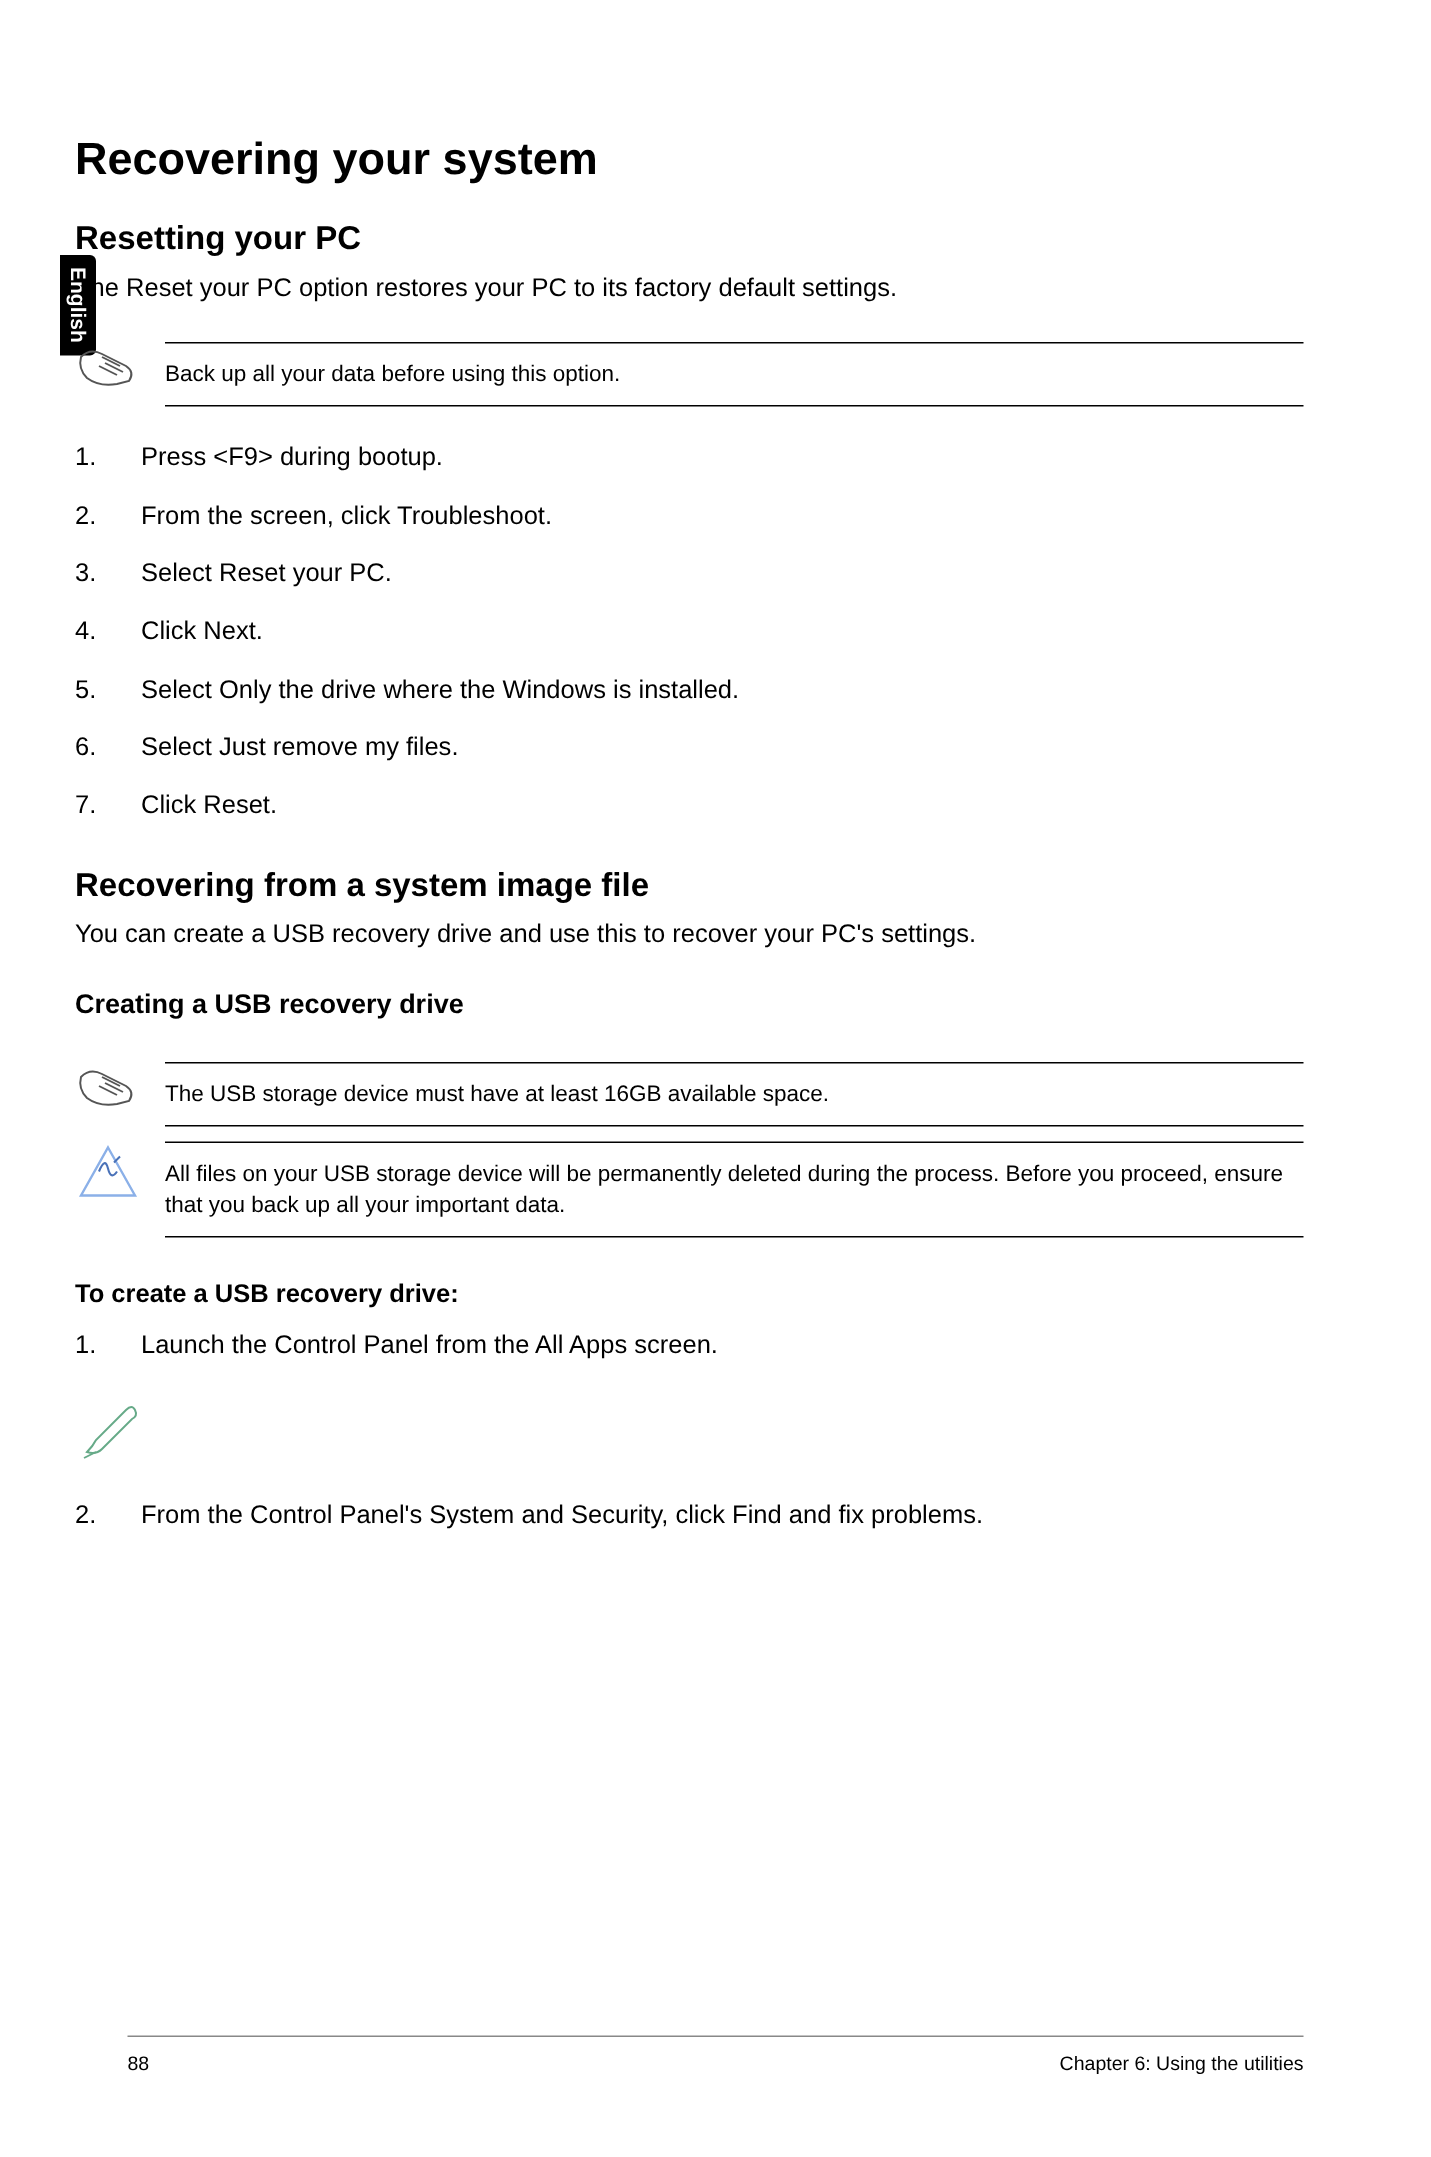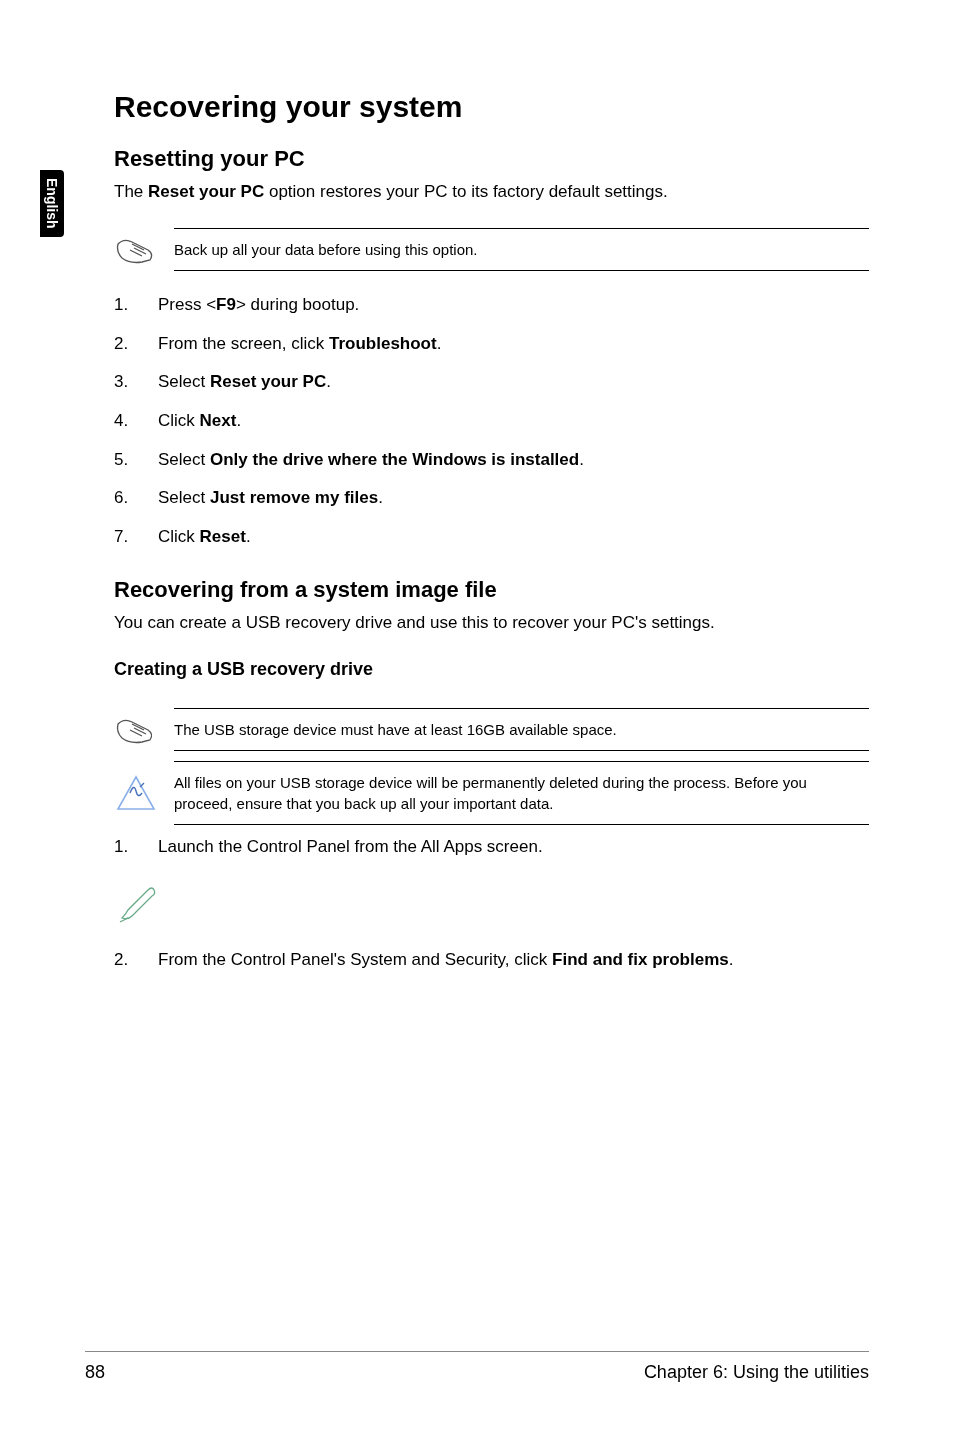--- a/index.html
+++ b/index.html
@@ -5,21 +5,21 @@
     * { margin: 0; padding: 0; box-sizing: border-box; }
     body {
       width: 954px;
       height: 1438px;
       background: #fff;
       font-family: Arial, Helvetica, sans-serif;
       color: #000;
       position: relative;
     }
     .page {
-      padding: 90px 85px 50px 114px;
+      padding: 90px 85px 50px 50px;
       position: relative;
       height: 100%;
     }
     .side-tab {
       position: absolute;
       left: 40px;
       top: 170px;
       background: #000;
       color: #fff;
       writing-mode: vertical-rl;
@@ -41,21 +41,21 @@
     }
     .h2-sub {
       margin-top: 28px;
     }
     p.intro {
       font-size: 17px;
       margin-bottom: 26px;
     }
     .callout {
       display: flex;
-      align-items: center;
+      align-items: flex-start;
       margin: 18px 0 22px 0;
     }
     .callout .icon {
       width: 60px;
       flex-shrink: 0;
       display: flex;
       align-items: center;
       justify-content: flex-start;
     }
     .callout .text {
@@ -92,32 +92,32 @@
       margin-bottom: 14px;
       line-height: 1.45;
     }
     ol li .num {
       width: 44px;
       flex-shrink: 0;
     }
     ol li .content {
       flex: 1;
     }
-    b { font-weight: bold; }
+    b { font-weight: normal; }
     sup { font-size: 10px; vertical-align: super; }
     .footer {
       position: absolute;
       bottom: 55px;
       left: 85px;
       right: 85px;
       border-top: 1px solid #888;
       padding-top: 10px;
       display: flex;
       justify-content: space-between;
-      font-size: 18px;
+      font-size: 13px;
       align-items: flex-end;
     }
   </style>
 </head>
 <body>
 
 <div class="side-tab">English</div>
 
 <div class="page">
 
@@ -186,20 +186,21 @@
   <div class="callout tight">
     <div class="icon">
       <svg width="44" height="40" viewBox="0 0 44 40">
         <path d="M22 4 L40 36 L4 36 Z" fill="none" stroke="#8bb0e8" stroke-width="1.6"></path>
         <path d="M16 20 Q20 10 22 18 Q24 26 28 20 M26 14 L30 10" fill="none" stroke="#4a72b8" stroke-width="1.4"></path>
       </svg>
     </div>
     <div class="text">All files on your USB storage device will be permanently deleted during the process. Before you proceed, ensure that you back up all your important data.</div>
   </div>
 
+  <div class="section-sub">To create a USB recovery drive:</div>
 
   <ol>
     <li>
       <span class="num">1.</span>
       <span class="content">Launch the Control Panel from the All Apps screen.</span>
     </li>
   </ol>
 
   <div class="callout">
     <div class="icon">

